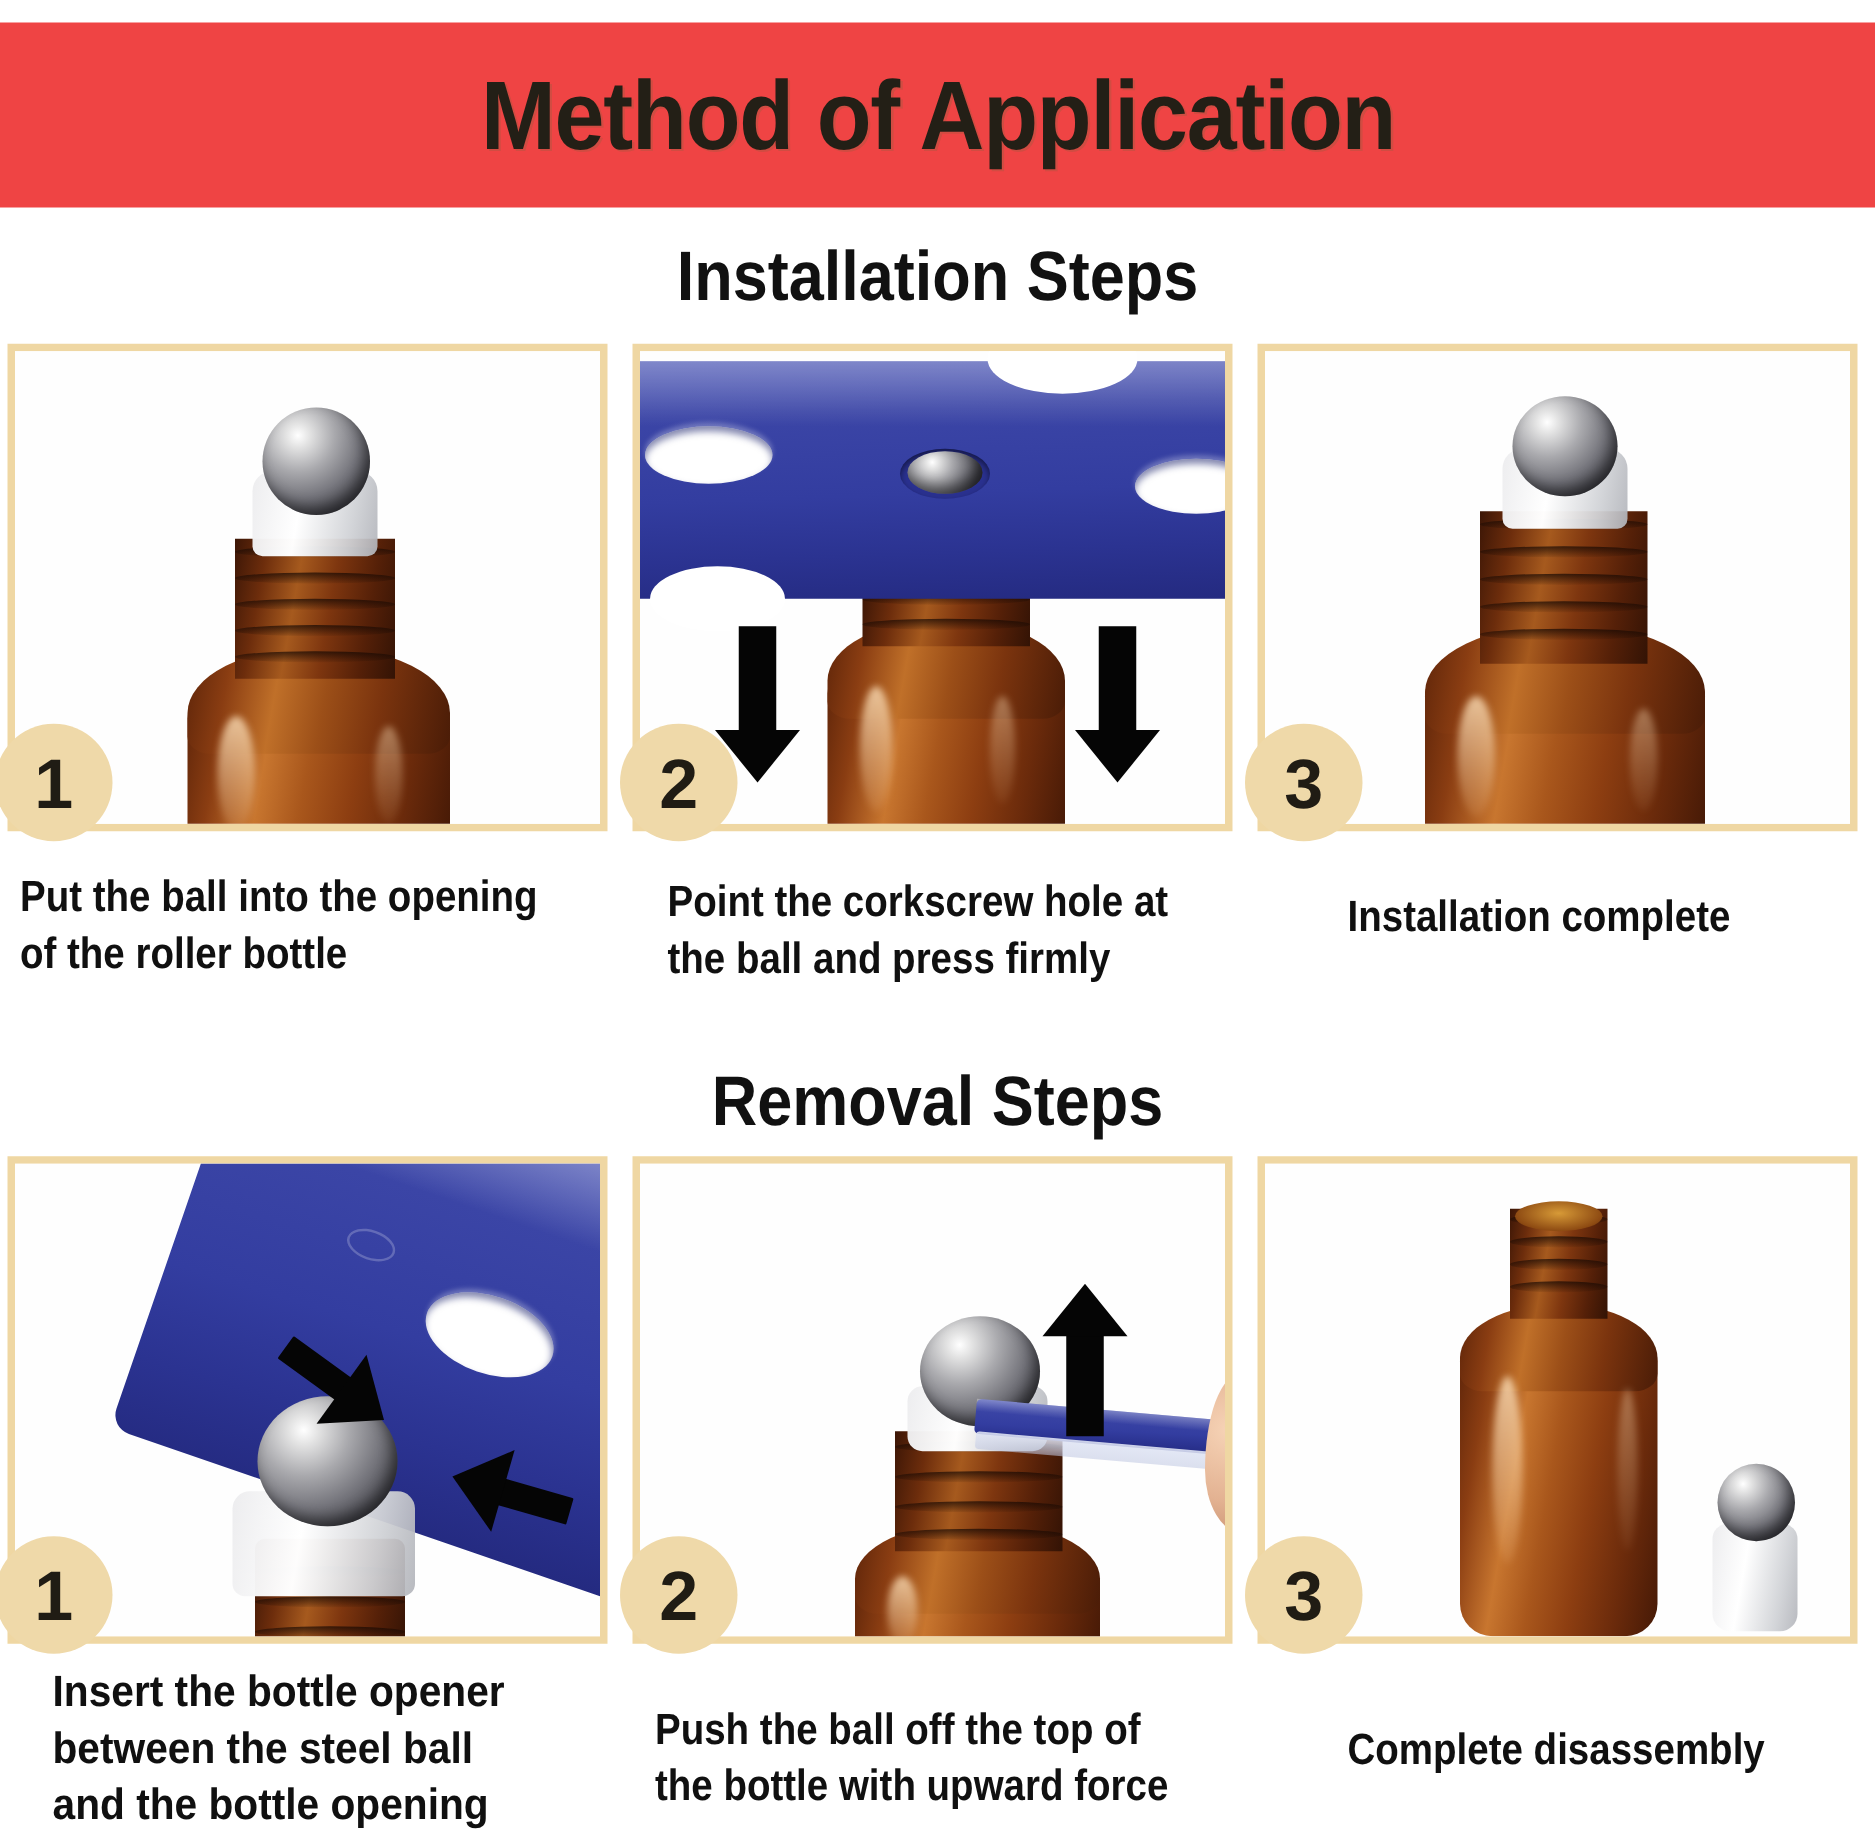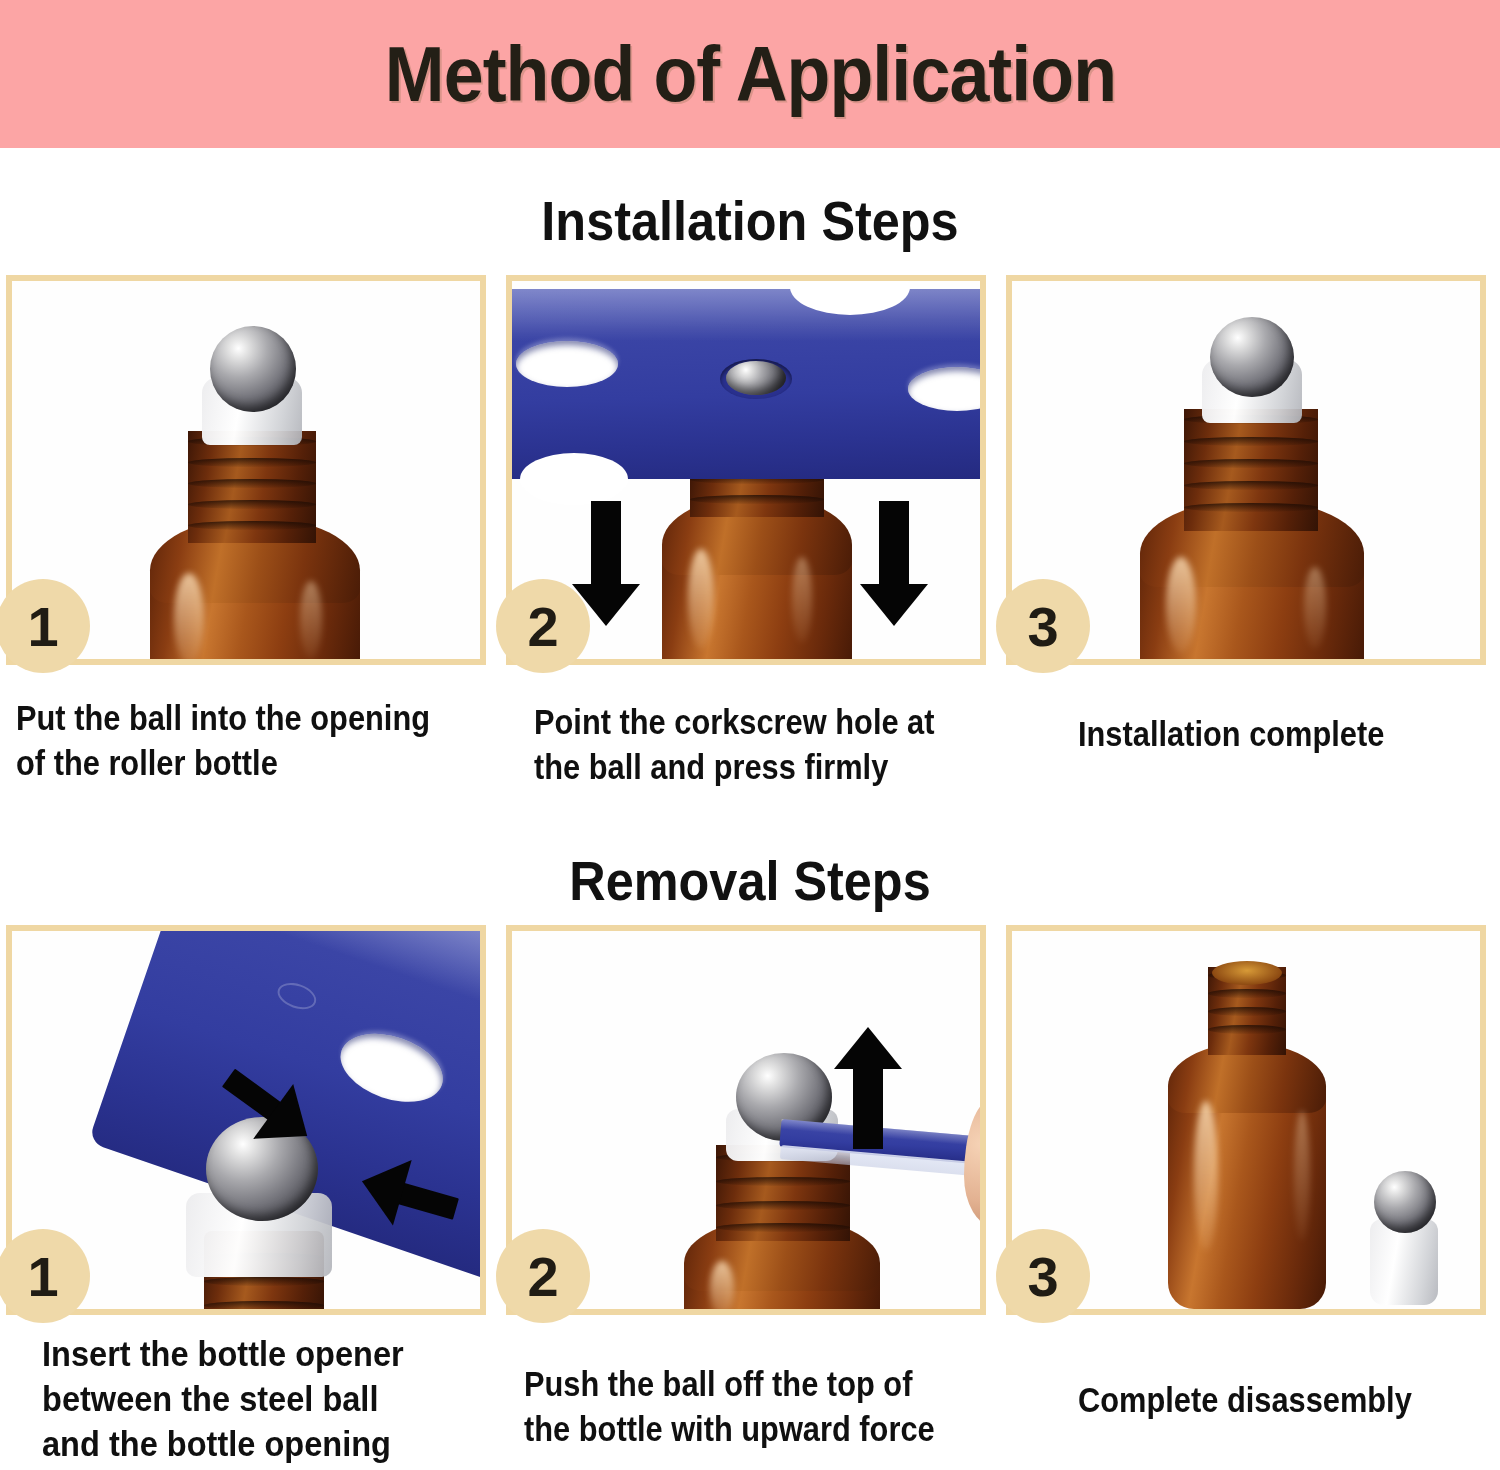--- a/index.html
+++ b/index.html
@@ -6,22 +6,22 @@
   body{
     width:1500px;height:1470px;
     background:#ffffff;
     font-family:"Liberation Sans", sans-serif;
     overflow:hidden;
     position:relative;
   }
 
   
   .banner{
-    position:absolute;left:0;top:0;width:1500px;height:148px;
-    background:#fca5a5;
+    position:absolute;left:0;top:18px;width:1500px;height:148px;
+    background:#ef4444;
     display:flex;align-items:center;justify-content:center;
   }
   .banner-title{
     font-size:78px;font-weight:bold;color:#231f16;
     letter-spacing:-1px;
     transform:scaleX(.92);
     text-shadow:2px 2px 0 rgba(120,100,60,.25);
     white-space:nowrap;
   }
 

